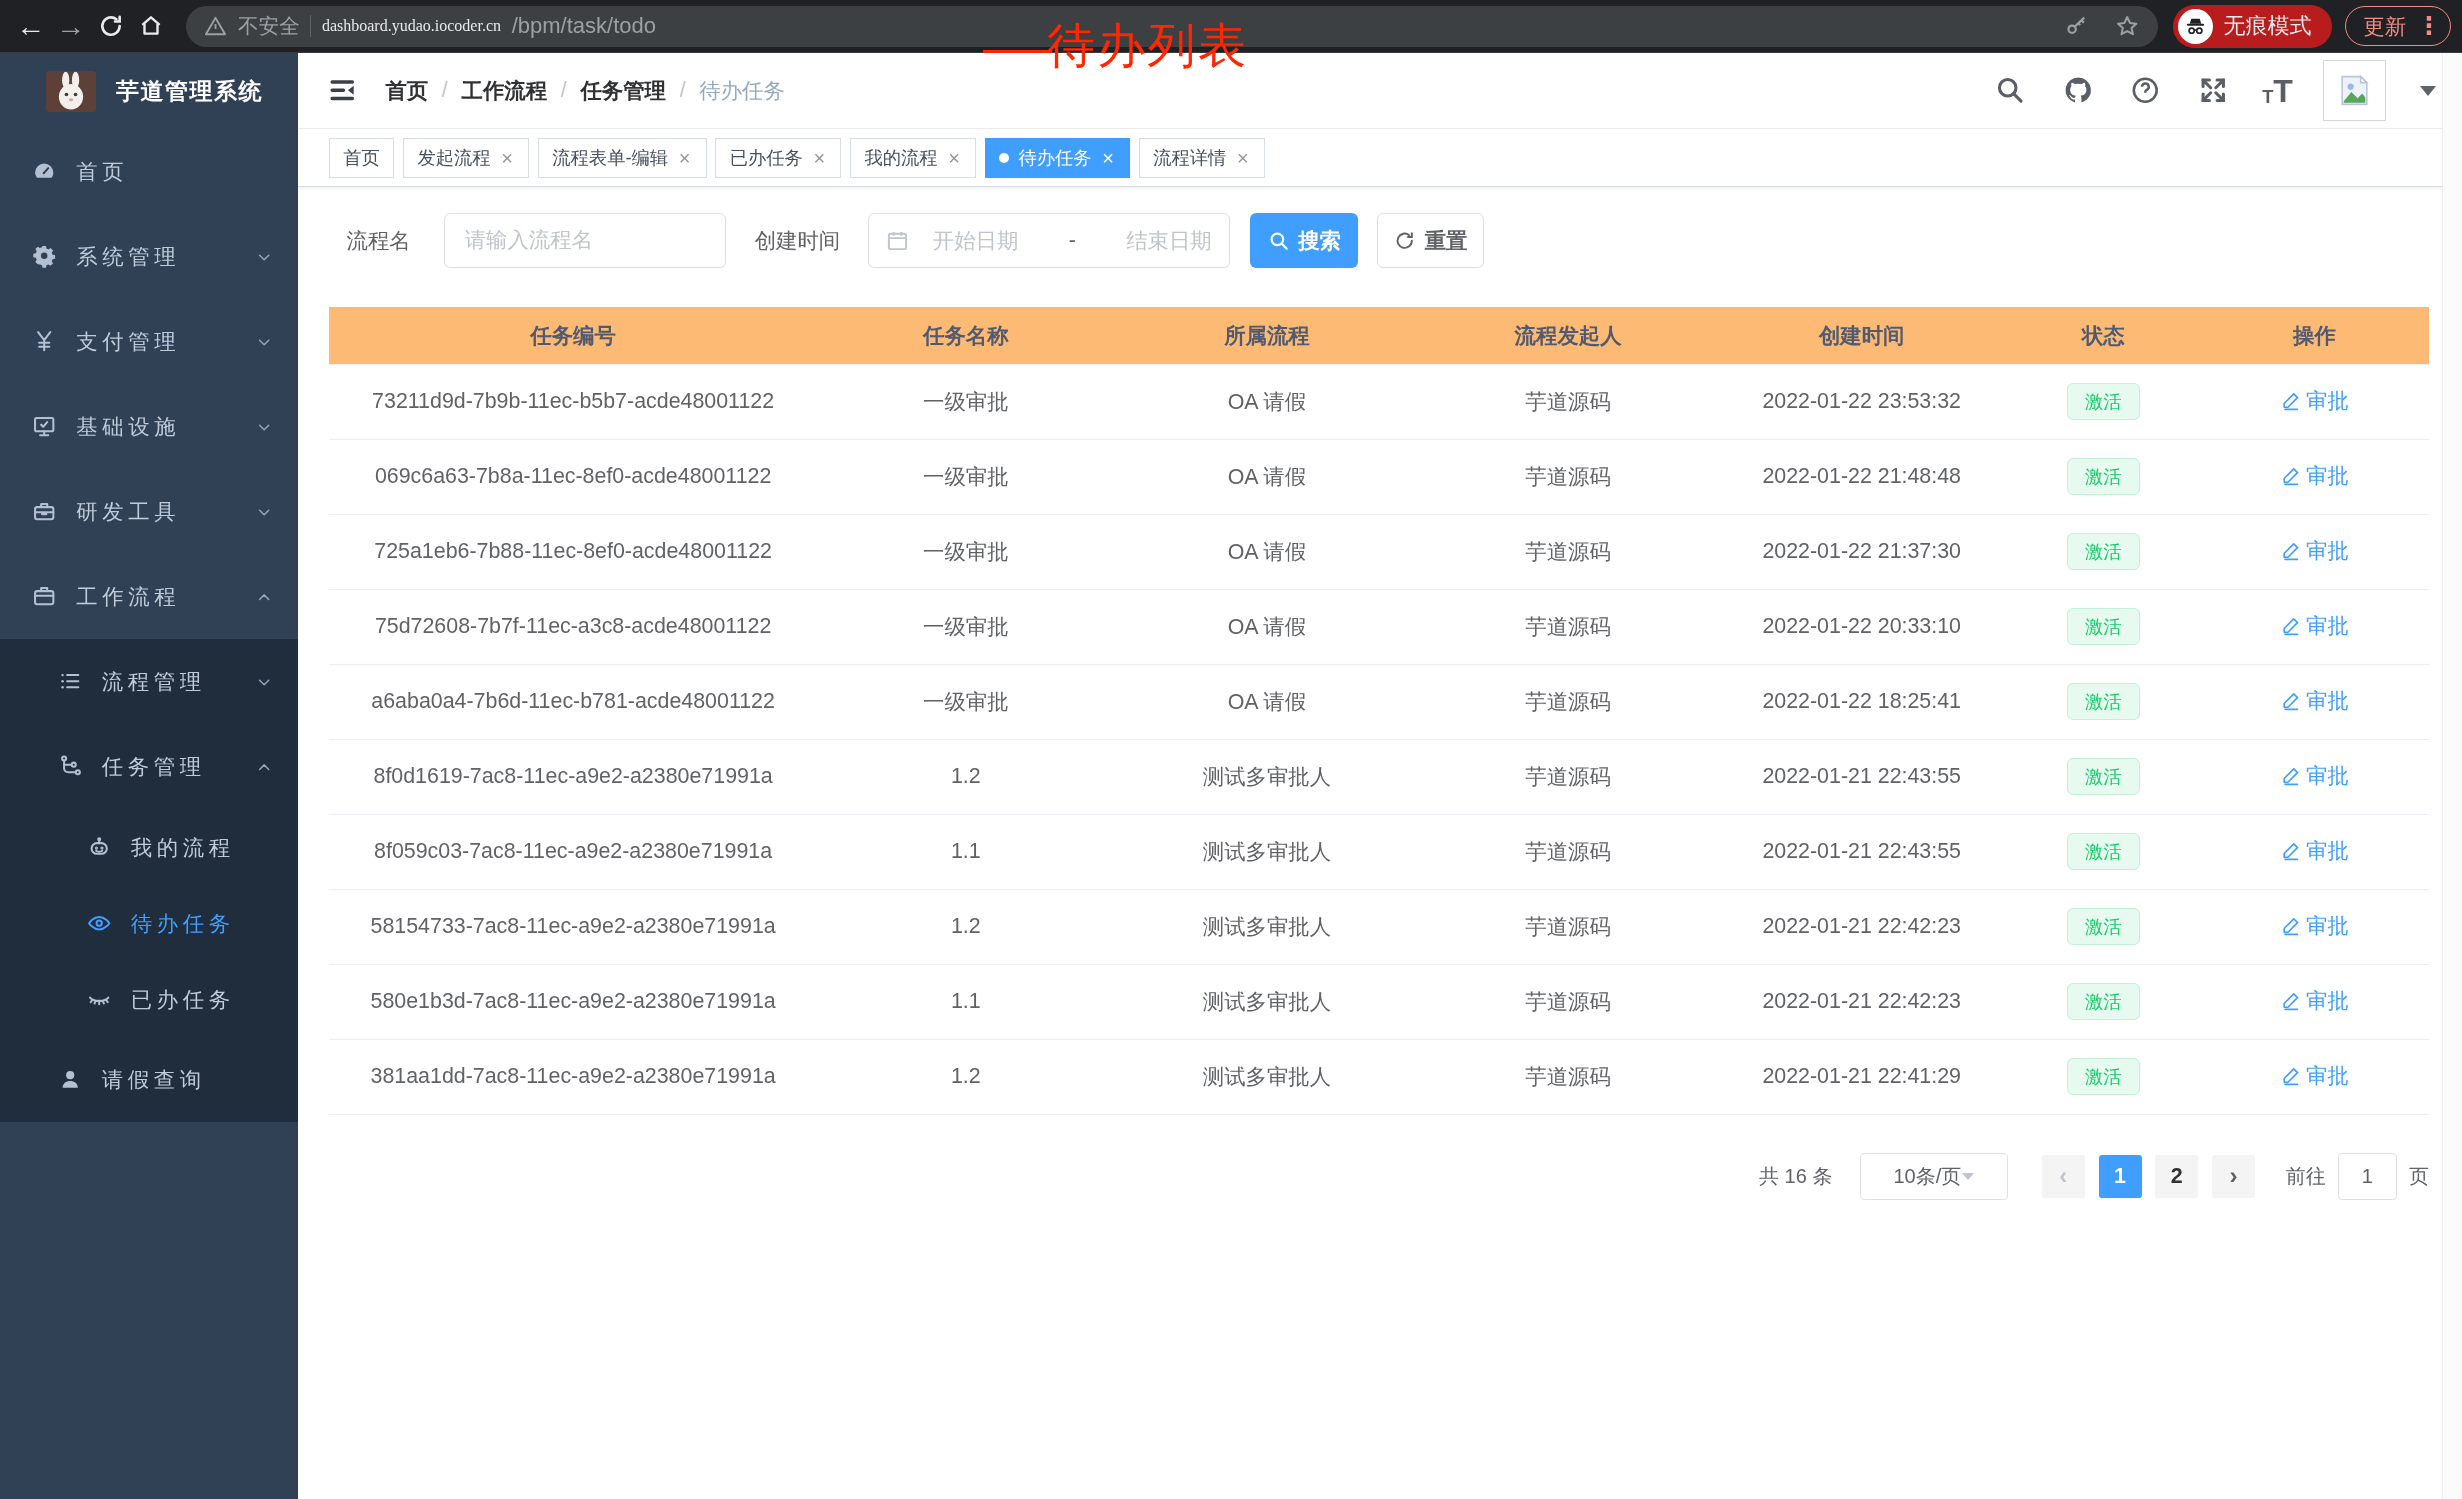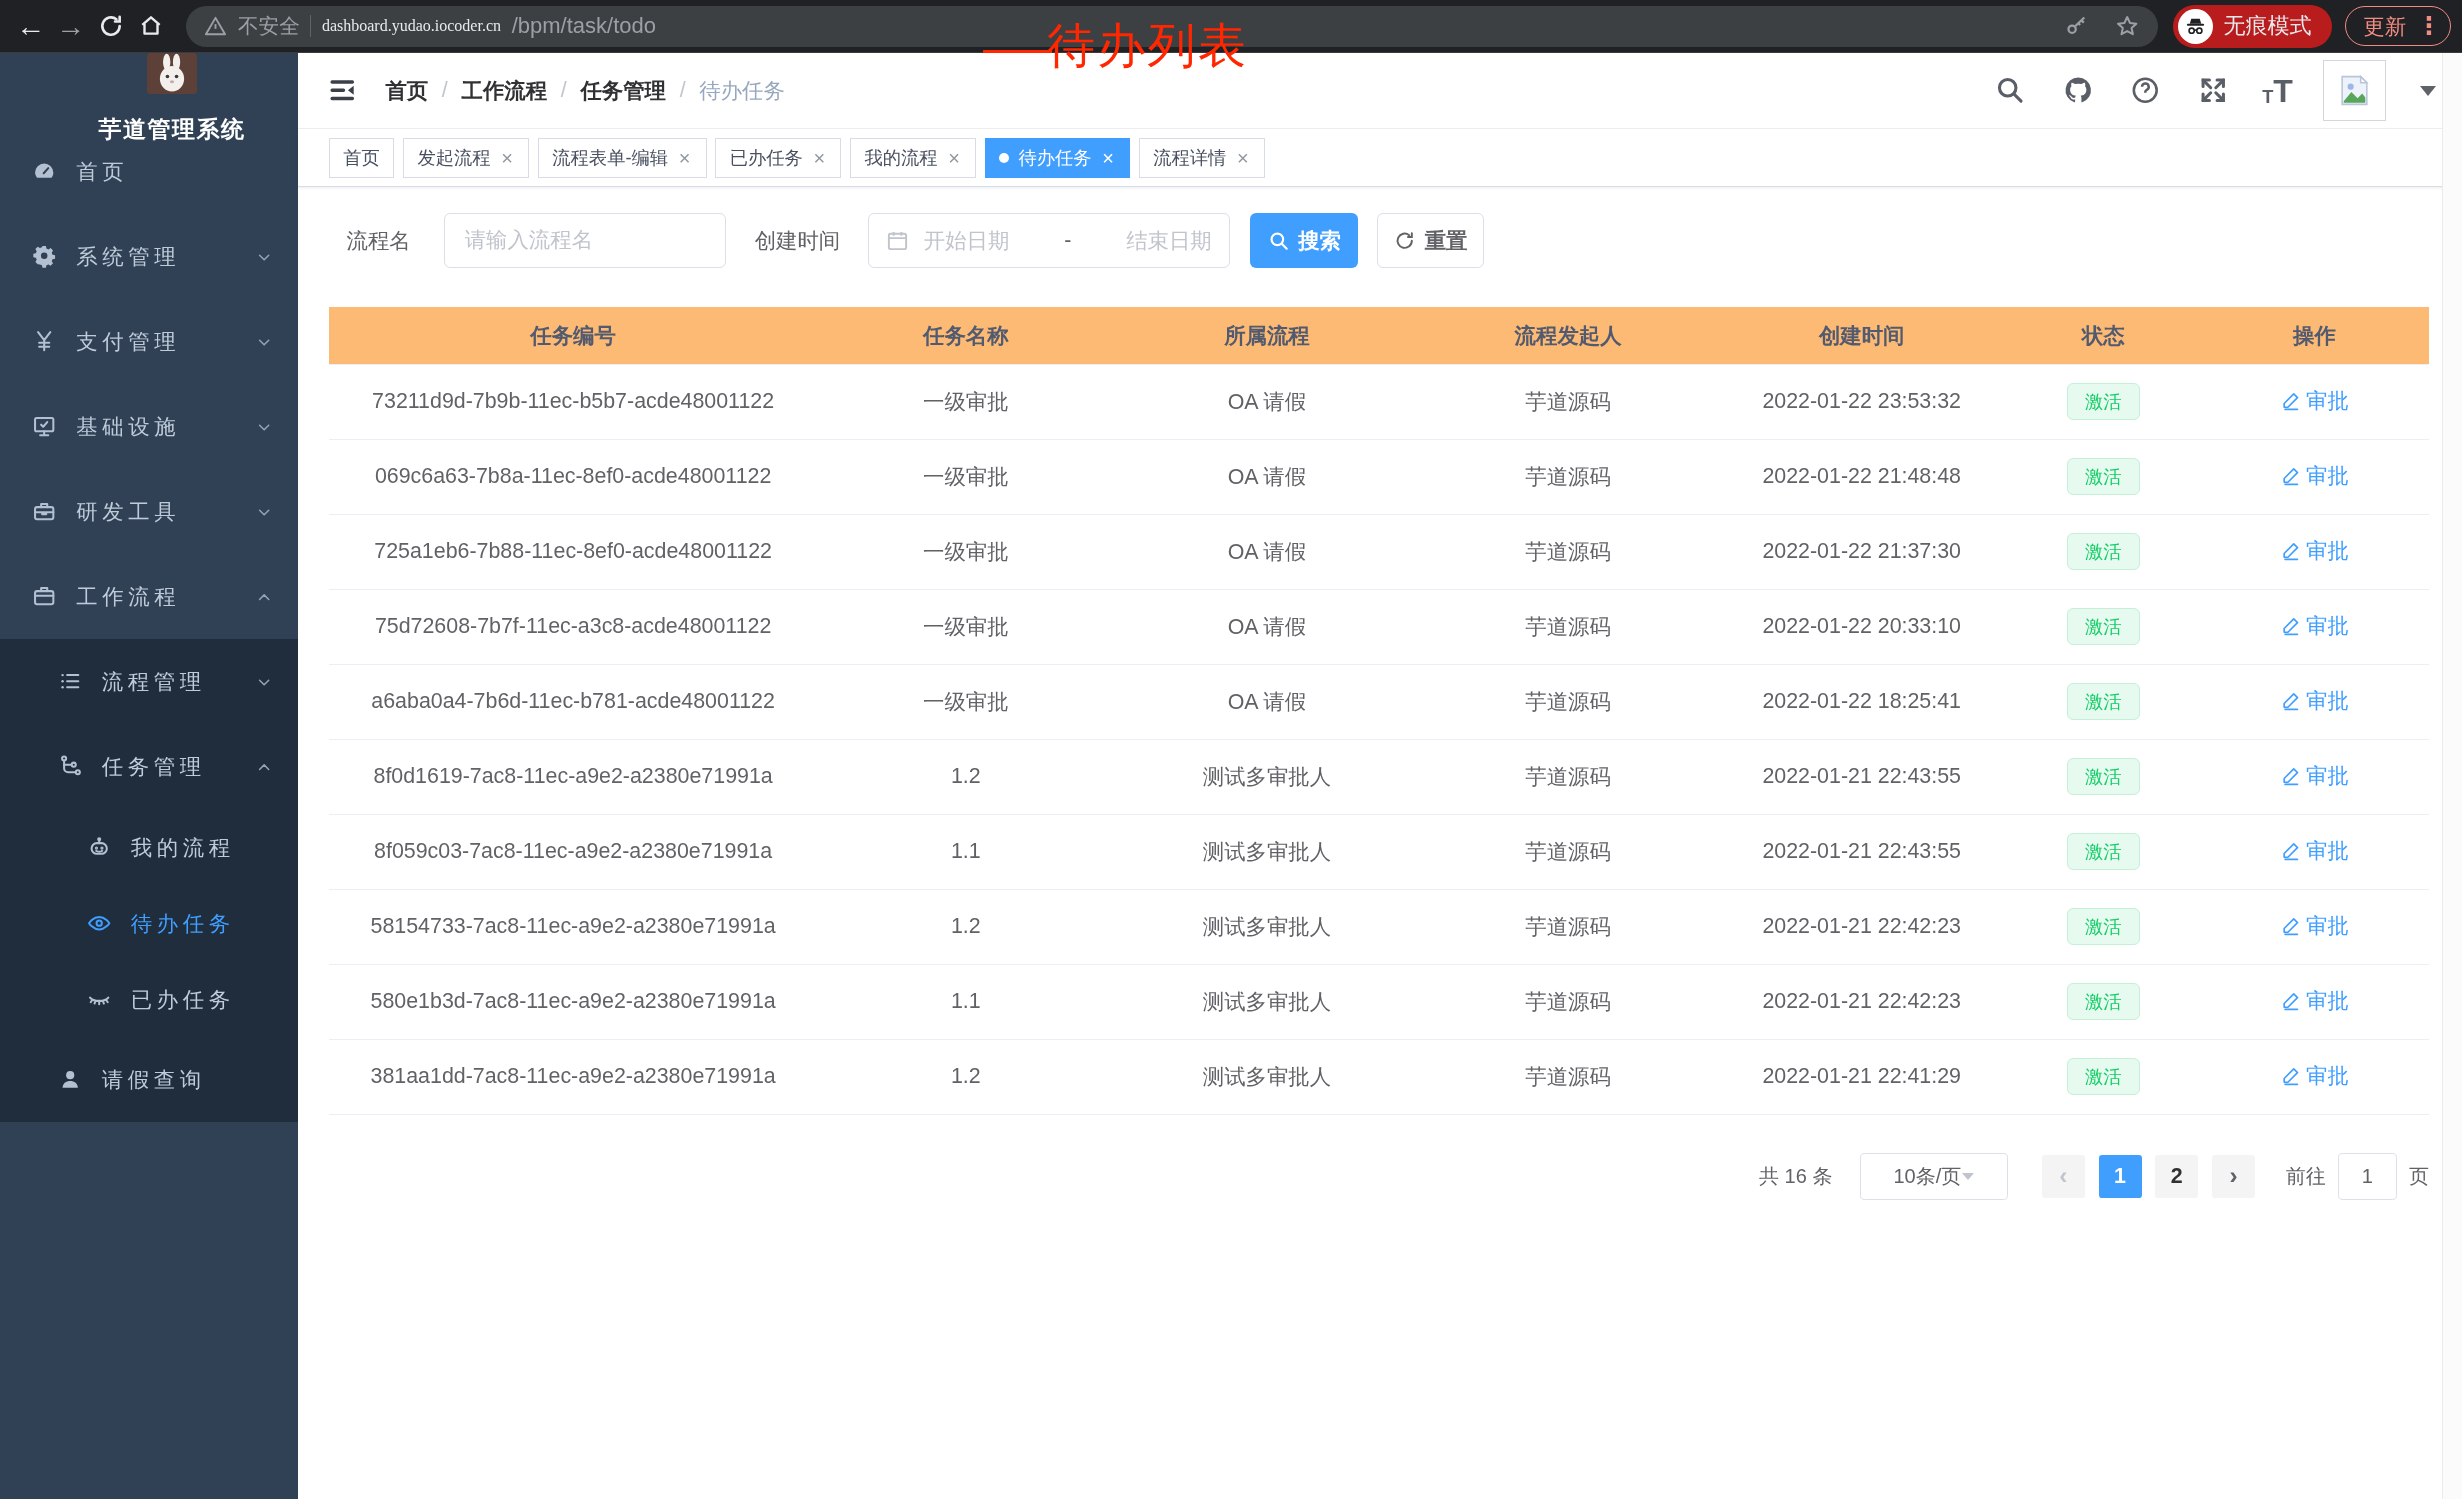--- a/index.html
+++ b/index.html
@@ -26,21 +26,21 @@
   .update-chip .lbl { font-size:21.4px; }
   .update-chip .dots { font-size:24.4px; font-weight:bold; line-height:1; }
 
   
   .annotation-text { position:absolute; left:1047px; top:13.7px; font-size:48px; color:#ff2600; z-index:60; letter-spacing:2.3px; font-weight:500; }
   .annotation-line { position:absolute; left:983px; top:50px; width:69px; height:3.1px; background:#ff2600; z-index:60; }
 
   
   .app { display:flex; height:1446px; }
   .sidebar { width:298px; flex:0 0 auto; background:#304156; color:#bfcbd9; overflow:hidden; }
-  .logo-row { height:76px; display:flex; align-items:center; padding-left:46px; gap:20px;flex-direction:column; }
+  .logo-row { height:76px; display:flex; align-items:center; padding-left:46px; gap:20px; }
   .logo-img { width:50px; height:41px; flex:0 0 auto; }
   .logo-img svg { width:50px; height:41px; border-radius:3.1px; }
   .logo-title { color:#fff; font-size:23px; font-weight:600; letter-spacing:1.5px; }
   .side-item { height:85px; display:flex; align-items:center; font-size:21.4px; cursor:pointer; }
   .side-item.l1 { padding-left:30.5px; }
   .side-item.l2 { padding-left:56px; }
   .side-item.l3 { padding-left:85px; height:76px; }
   .side-item.sub { background:#1f2d3d; }
   .side-item .mi { width:27.5px; height:27.5px; color:#b3c0d1; display:flex; align-items:center; justify-content:center; flex:0 0 auto; }
   .side-item .mi svg { width:24.4px; height:24.4px; }
@@ -78,21 +78,21 @@
   .tag.active { background:#409eff; border-color:#409eff; color:#fff; }
   .tag.active .close { color:#fff; }
 
   
   .content { padding:26px 18.3px 0 31px; flex:1; }
   .filters { display:flex; align-items:center; height:55px; padding-left:17.5px; }
   .f-label { font-size:21.4px; color:#606266; white-space:nowrap; }
   .name-input { width:282px; height:55px; border:0.8px solid #dcdfe6; border-radius:6.1px; margin-left:33px; padding:0 20px; font-size:21.4px; color:#606266; outline:none; font-family:inherit; }
   .name-input::placeholder { color:#c0c4cc; }
   .time-label { margin-left:29px; }
-  .range-input { width:362px; height:55px; border:0.8px solid #dcdfe6; border-radius:6.1px; margin-left:27.5px; display:flex; align-items:center; padding:8px 17px; gap:15px; color:#c0c4cc; font-size:21.4px; cursor:text; }
+  .range-input { width:362px; height:55px; border:0.8px solid #dcdfe6; border-radius:6.1px; margin-left:27.5px; display:flex; align-items:center; padding:8px 17px; gap:24px; color:#c0c4cc; font-size:21.4px; cursor:text; }
   .range-input svg { width:23px; height:23px; color:#c0c4cc; flex:0 0 auto; }
   .range-sep { color:#606266; flex:1; text-align:center; }
   .range-ph { white-space:nowrap; }
   .btn { height:55px; border-radius:6.1px; display:flex; align-items:center; justify-content:center; gap:9.2px; font-size:21.4px; cursor:pointer; border:0.8px solid transparent;font-weight:bold; }
   .btn svg { width:21.4px; height:21.4px; }
   .btn-search { width:108px; margin-left:20.6px; background:#409eff; color:#fff; }
   .btn-reset { width:107px; margin-left:19px; background:#fff; color:#606266; border-color:#dcdfe6; }
 
   
   table { width:2100px; border-collapse:collapse; table-layout:fixed; margin-top:39px; }

